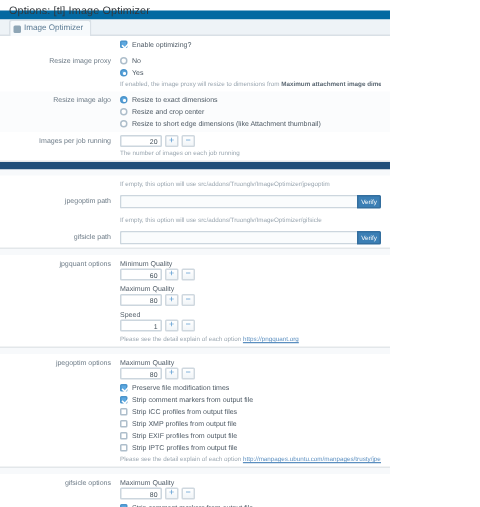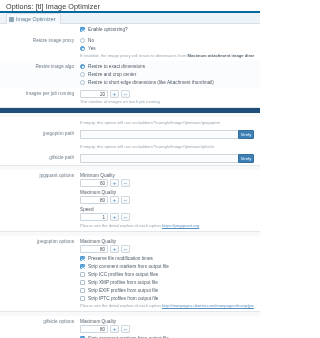--- a/index.html
+++ b/index.html
@@ -14,21 +14,21 @@
     position: relative;
     width: 260px; height: 338px;
     background: #f7f9fb;
   }
 
   
   .titlebar {
     height: 13px;
     padding: 2px 6px 0 6px;
     background: #ffffff;
-    border-bottom: 2px solid #0369a1;
+    border-bottom: 6px solid #0369a1;
   }
   .titlebar .title {
     font-size: 7.2px;
     color: #33373b;
     letter-spacing: .1px;
     white-space: nowrap;
   }
 
   
   .tabstrip {

